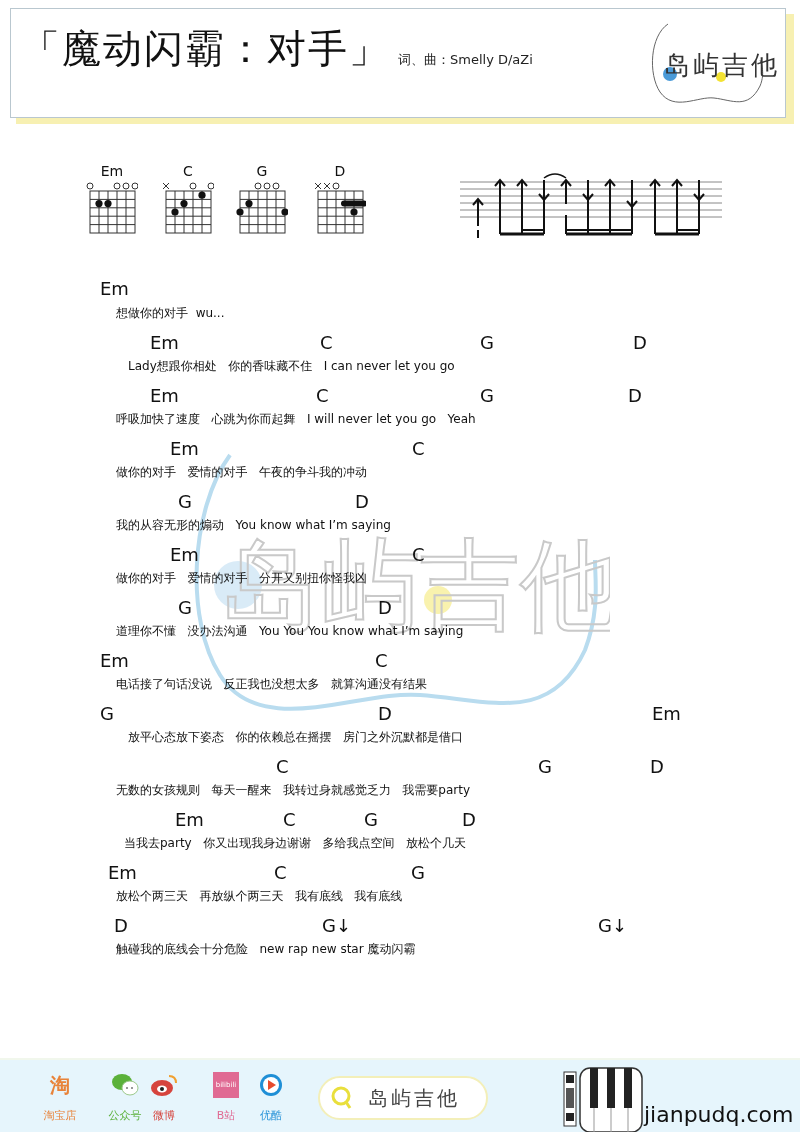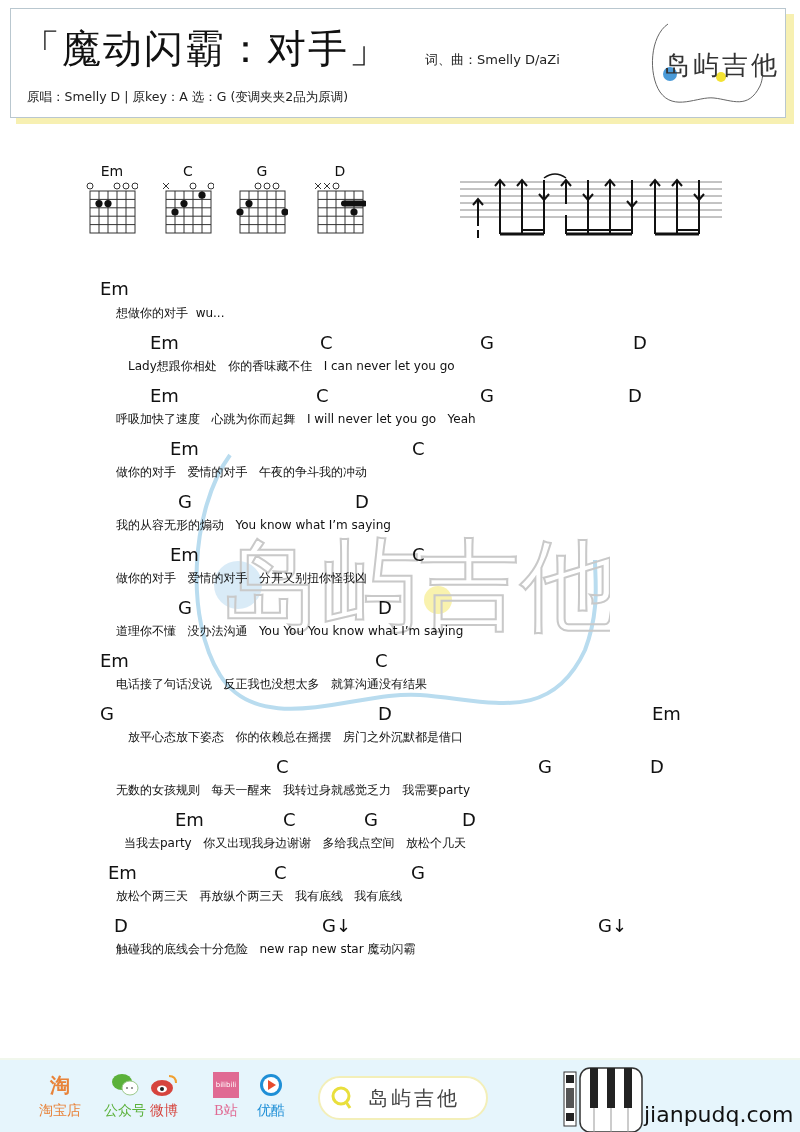--- a/index.html
+++ b/index.html
@@ -8,21 +8,21 @@
 
   
   .header-shadow {
     position: absolute; left: 16px; top: 14px; width: 778px; height: 110px;
     background: #f7f0b2;
   }
   .header {
     position: absolute; left: 10px; top: 8px; width: 776px; height: 110px;
     background: #ffffff; border: 1px solid #b9c7cf;
   }
-  .title-row { position: absolute; left: 10px; top: 18px; display: flex; align-items: flex-end; gap: 27px; }
+  .title-row { position: absolute; left: 10px; top: 18px; display: flex; align-items: flex-end; }
   .title {
     font-family: "DejaVu Sans", sans-serif; font-size: 39px; letter-spacing: 2px;
     color: #111; line-height: 44px;
   }
   .credit { font-size: 13px; margin-left: 8px; margin-bottom: 2px; color: #222; }
   .subline { position: absolute; left: 16px; top: 80px; font-size: 12.5px; color: #222; }
 
   .brand-logo { position: absolute; left: 648px; top: 14px; width: 120px; height: 98px; }
   .brand-text {
     position: absolute; left: 664px; top: 48px; font-size: 26px; letter-spacing: 3px;
@@ -45,41 +45,40 @@
   
   .watermark { position: absolute; left: 190px; top: 450px; width: 420px; height: 270px; pointer-events: none; }
 
   
   .footer {
     position: absolute; left: 0; top: 1058px; width: 800px; height: 74px; background: #e6f5fc;
     border-top: 2px solid #f1f7ec;
   }
   .social { position: absolute; top: 10px; width: 50px; text-align: center; }
   .social .icon { height: 30px; display: flex; align-items: center; justify-content: center; }
-  .social .label { font-size: 14px; margin-top: 2px; font-family: Liberation Serif, serif; }
+  .social .label { font-size: 11px; margin-top: 8px; }
   .search-pill {
     position: absolute; left: 318px; top: 16px; width: 170px; height: 44px; border-radius: 22px;
     background: #ffffff; border: 2px solid #f3efb9; display: flex; align-items: center;
   }
   .search-pill .q { margin-left: 10px; }
   .search-pill .txt { margin-left: 14px; font-size: 20px; letter-spacing: 3px; color: #444; }
   .jp-logo { position: absolute; left: 562px; top: 6px; width: 238px; height: 66px; }
   .jp-title { position: absolute; left: 644px; top: 2px; font-size: 34px; color: #111; font-weight: bold; letter-spacing: 1px; }
   .jp-url { position: absolute; left: 644px; top: 42px; font-size: 22px; color: #111; }
 </style>
 </head>
 <body>
 
 <div class="header-shadow"></div>
 <div class="header">
   <div class="title-row">
     <span class="title">「魔动闪霸：对手」</span>
     <span class="credit">词、曲：Smelly D/aZi</span>
   </div>
-  <div class="subline">原唱：Smelly D | 原key：A 选：G (变调夹夹2品为原调)</div>
 </div>
 <svg class="brand-logo" viewBox="0 0 120 98">
   <path d="M20,10 C2,22 0,60 12,78 C26,98 50,82 66,84 C84,86 100,96 112,72 C118,58 112,46 112,46" fill="none" stroke="#666" stroke-width="1"></path>
   <circle cx="22" cy="60" r="7" fill="#4a9ad8"></circle>
   <circle cx="73" cy="63" r="5" fill="#f3e232"></circle>
 </svg>
 <div class="brand-text">岛屿吉他</div>
 
 <div class="chords">
   <div class="chord" style="left:0">

